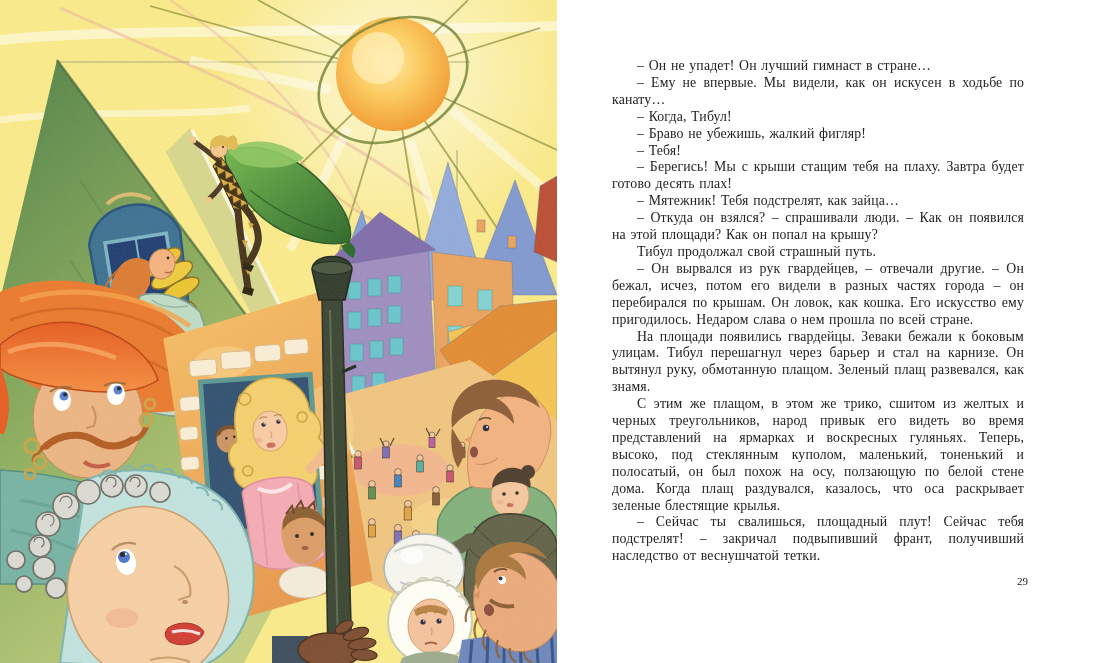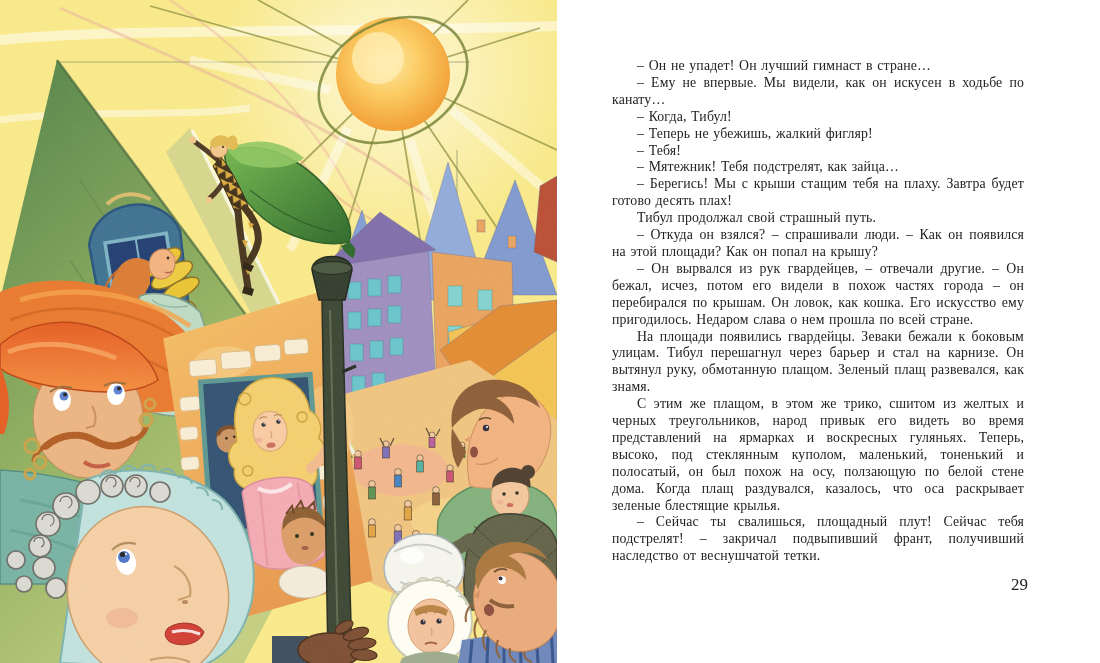--- a/index.html
+++ b/index.html
@@ -3,21 +3,21 @@
 <meta charset="utf-8">
 <style>
   html,body{margin:0;padding:0;background:#ffffff;}
   .spread{position:relative;width:1100px;height:663px;overflow:hidden;background:#ffffff;font-family:"Liberation Serif",serif;}
   .illustration-wrap{position:absolute;left:0;top:0;width:557px;height:663px;}
   .illustration-wrap svg{display:block;}
   .text-page{position:absolute;left:557px;top:0;width:543px;height:663px;background:#ffffff;padding-left:8px;}
   .text-block{position:absolute;left:55px;top:58px;width:412px;color:#222;}
   .text-block p{margin:0;font-size:13.8px;line-height:16.9px;text-align:justify;text-indent:25px;
     font-family:"Liberation Serif",serif;letter-spacing:.15px;word-spacing:1px;}
-  .page-number{position:absolute;right:80px;top:575px;font-size:17px;color:#222;font-family:"Liberation Serif",serif;}
+  .page-number{position:absolute;right:80px;top:575px;font-size:11px;color:#222;font-family:"Liberation Serif",serif;}
 </style>
 </head>
 <body>
 
 <div class="spread">
 
   <div class="illustration-wrap">
   <svg width="557" height="663" viewBox="0 0 557 663" xmlns="http://www.w3.org/2000/svg">
     <defs>
       <radialGradient id="sunGrad" cx="45%" cy="40%" r="65%">
@@ -508,27 +508,27 @@
 
     <rect x="0" y="0" width="557" height="663" filter="url(#chalk)" opacity=".16"></rect>
   </svg>
   </div>
 
   <div class="text-page">
     <div class="text-block">
       <p>– Он не упадет! Он лучший гимнаст в стране…</p>
       <p>– Ему не впервые. Мы видели, как он искусен в ходьбе по канату…</p>
       <p>– Когда, Тибул!</p>
-      <p>– Теперь не убежишь, жалкий фигляр!</p>
+      <p>– Браво не убежишь, жалкий фигляр!</p>
       <p>– Тебя!</p>
+      <p>– Берегись! Мы с крыши стащим тебя на плаху. Завтра будет готово десять плах!</p>
       <p>– Мятежник! Тебя подстрелят, как зайца…</p>
-      <p>– Берегись! Мы с крыши стащим тебя на плаху. Завтра будет готово десять плах!</p>
+      <p>– Откуда он взялся? – спрашивали люди. – Как он появился на этой площади? Как он попал на крышу?</p>
       <p>Тибул продолжал свой страшный путь.</p>
-      <p>– Откуда он взялся? – спрашивали люди. – Как он появился на этой площади? Как он попал на крышу?</p>
-      <p>– Он вырвался из рук гвардейцев, – отвечали другие. – Он бежал, исчез, потом его видели в похож частях города – он перебирался по крышам. Он ловок, как кошка. Его искусство ему пригодилось. Недаром слава о нем прошла по всей стране.</p>
+      <p>– Он вырвался из рук гвардейцев, – отвечали другие. – Он бежал, исчез, потом его видели в разных частях города – он перебирался по крышам. Он ловок, как кошка. Его искусство ему пригодилось. Недаром слава о нем прошла по всей стране.</p>
       <p>На площади появились гвардейцы. Зеваки бежали к боковым улицам. Тибул перешагнул через барьер и стал на карнизе. Он вытянул руку, обмотанную плащом. Зеленый плащ развевался, как знамя.</p>
       <p>С этим же плащом, в этом же трико, сшитом из желтых и черных треугольников, народ привык его видеть во время представлений на ярмарках и воскресных гуляньях. Теперь, высоко, под стеклянным куполом, маленький, тоненький и полосатый, он был похож на осу, ползающую по белой стене дома. Когда плащ раздувался, казалось, что оса раскрывает зеленые блестящие крылья.</p>
       <p>– Сейчас ты свалишься, площадный плут! Сейчас тебя подстрелят! – закричал подвыпивший франт, получивший наследство от веснушчатой тетки.</p>
     </div>
     <div class="page-number">29</div>
   </div>
 
 </div>
 
 </body></html>

